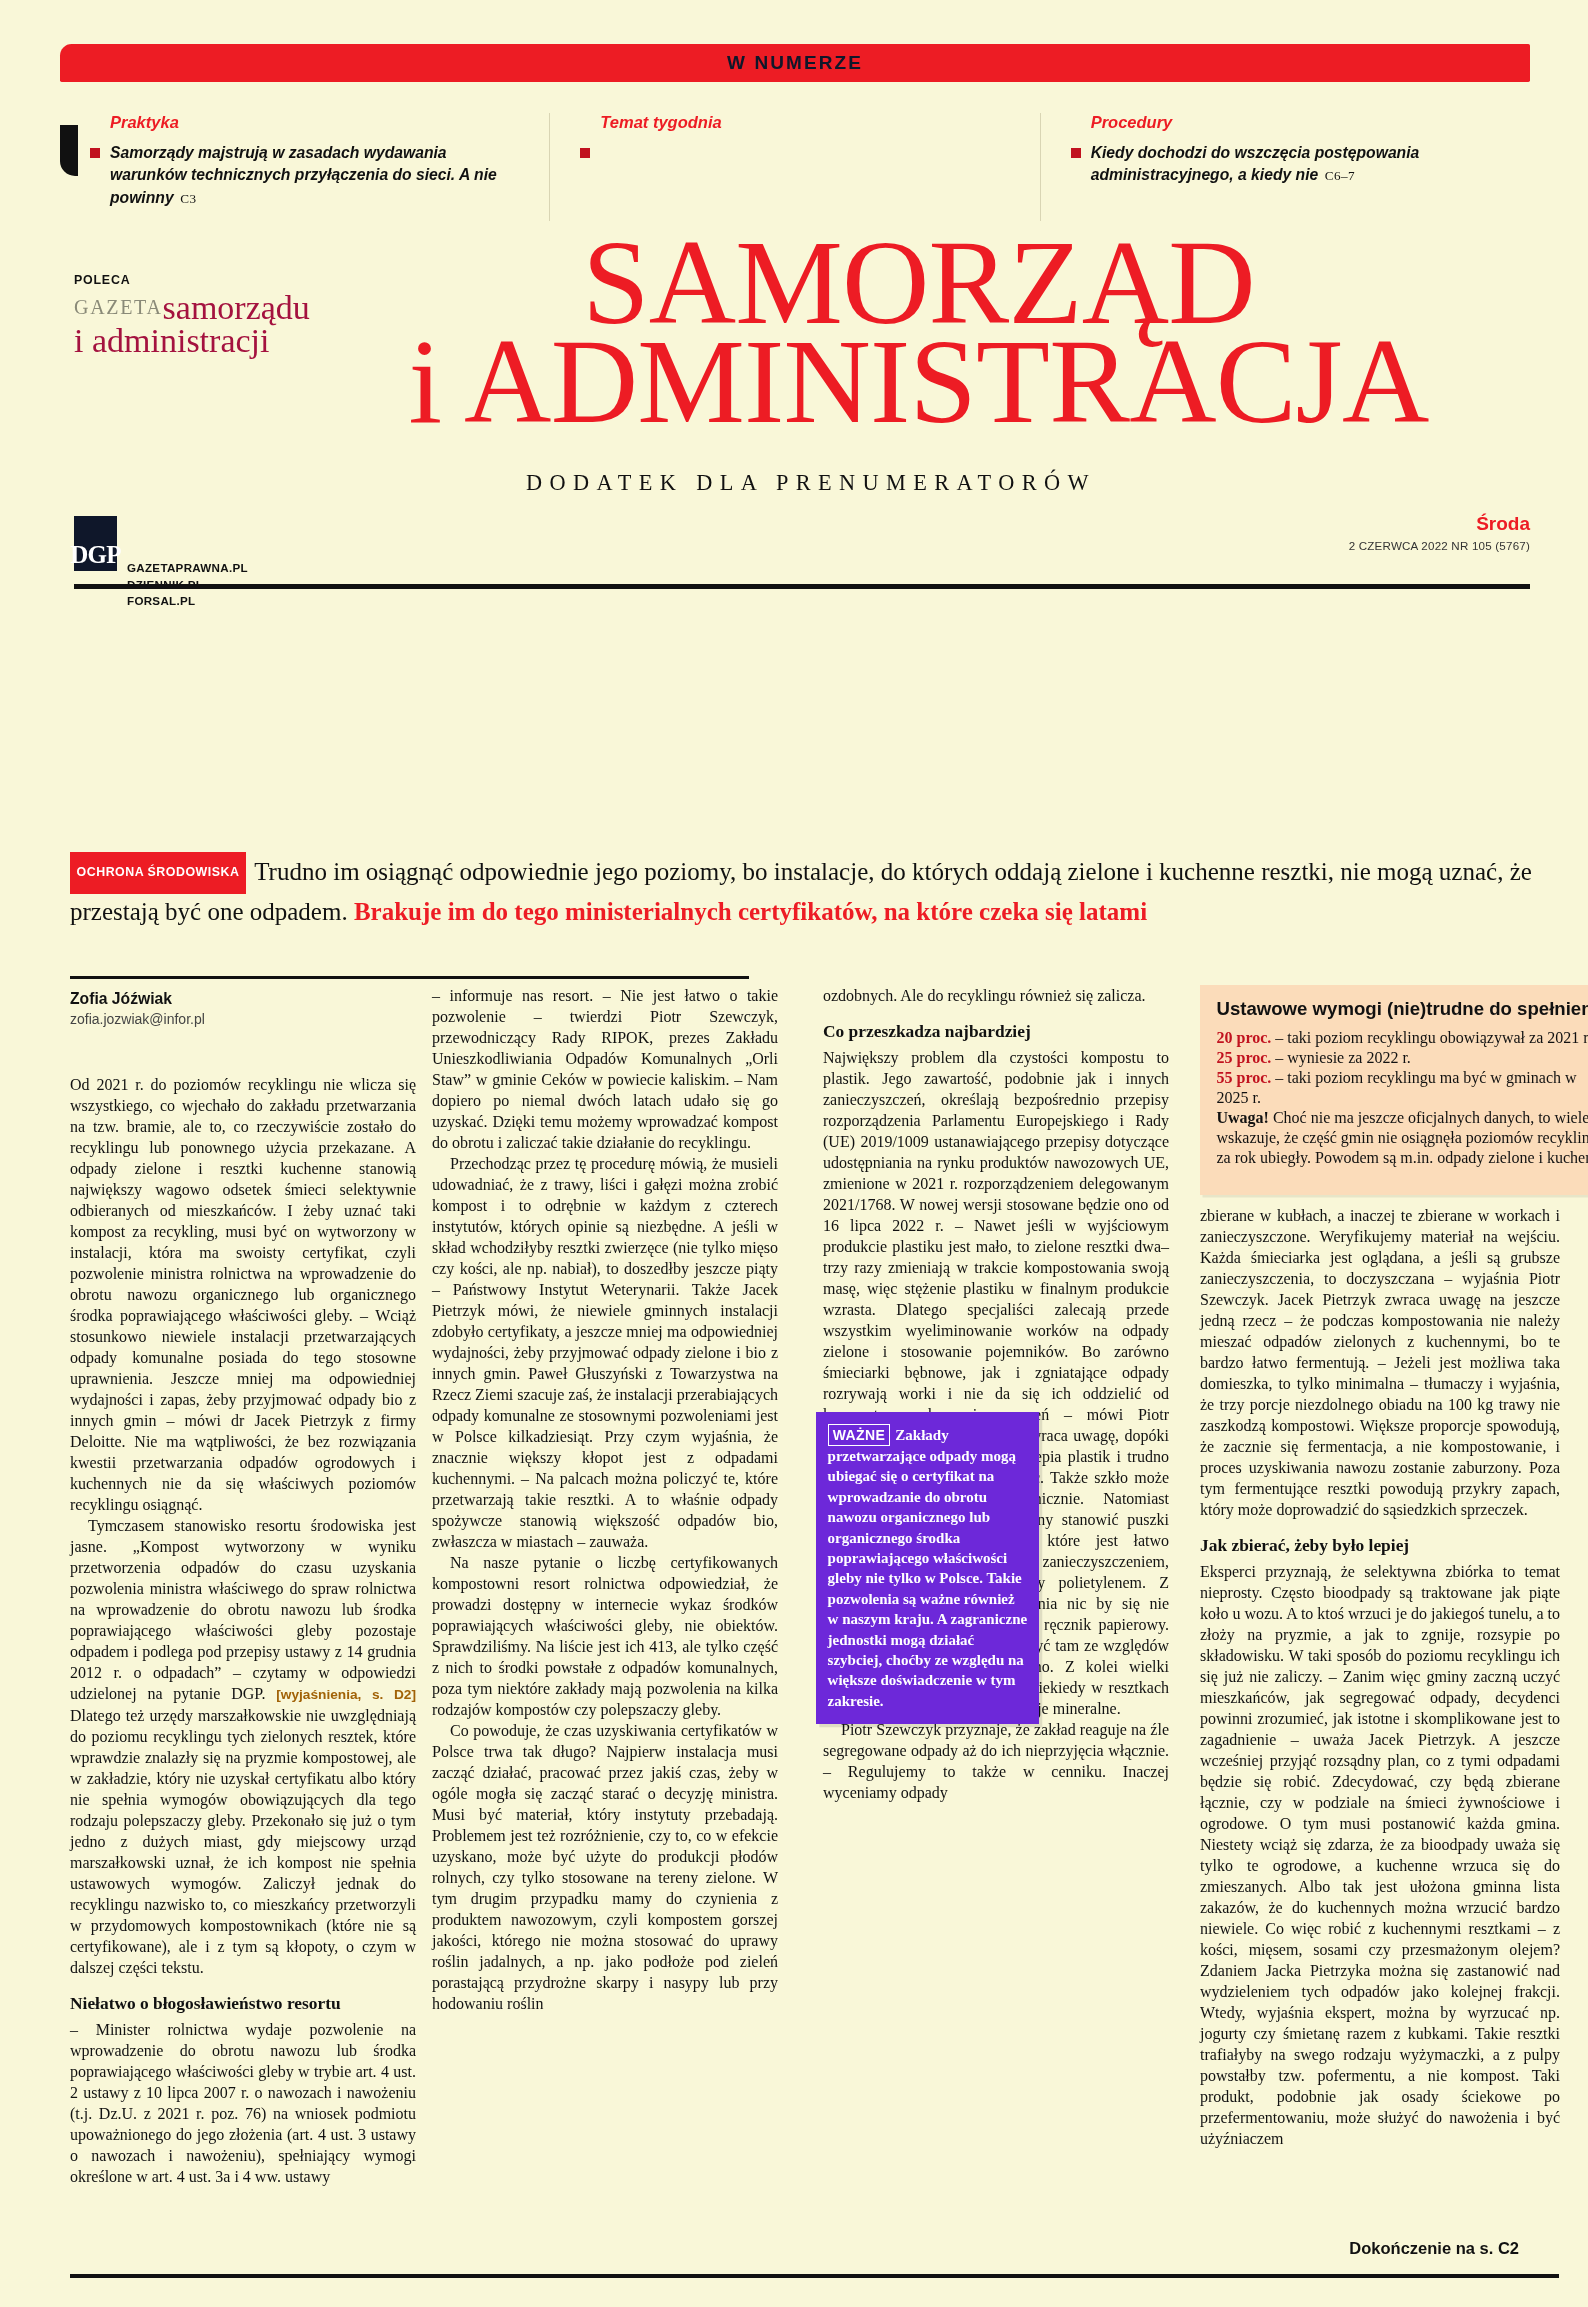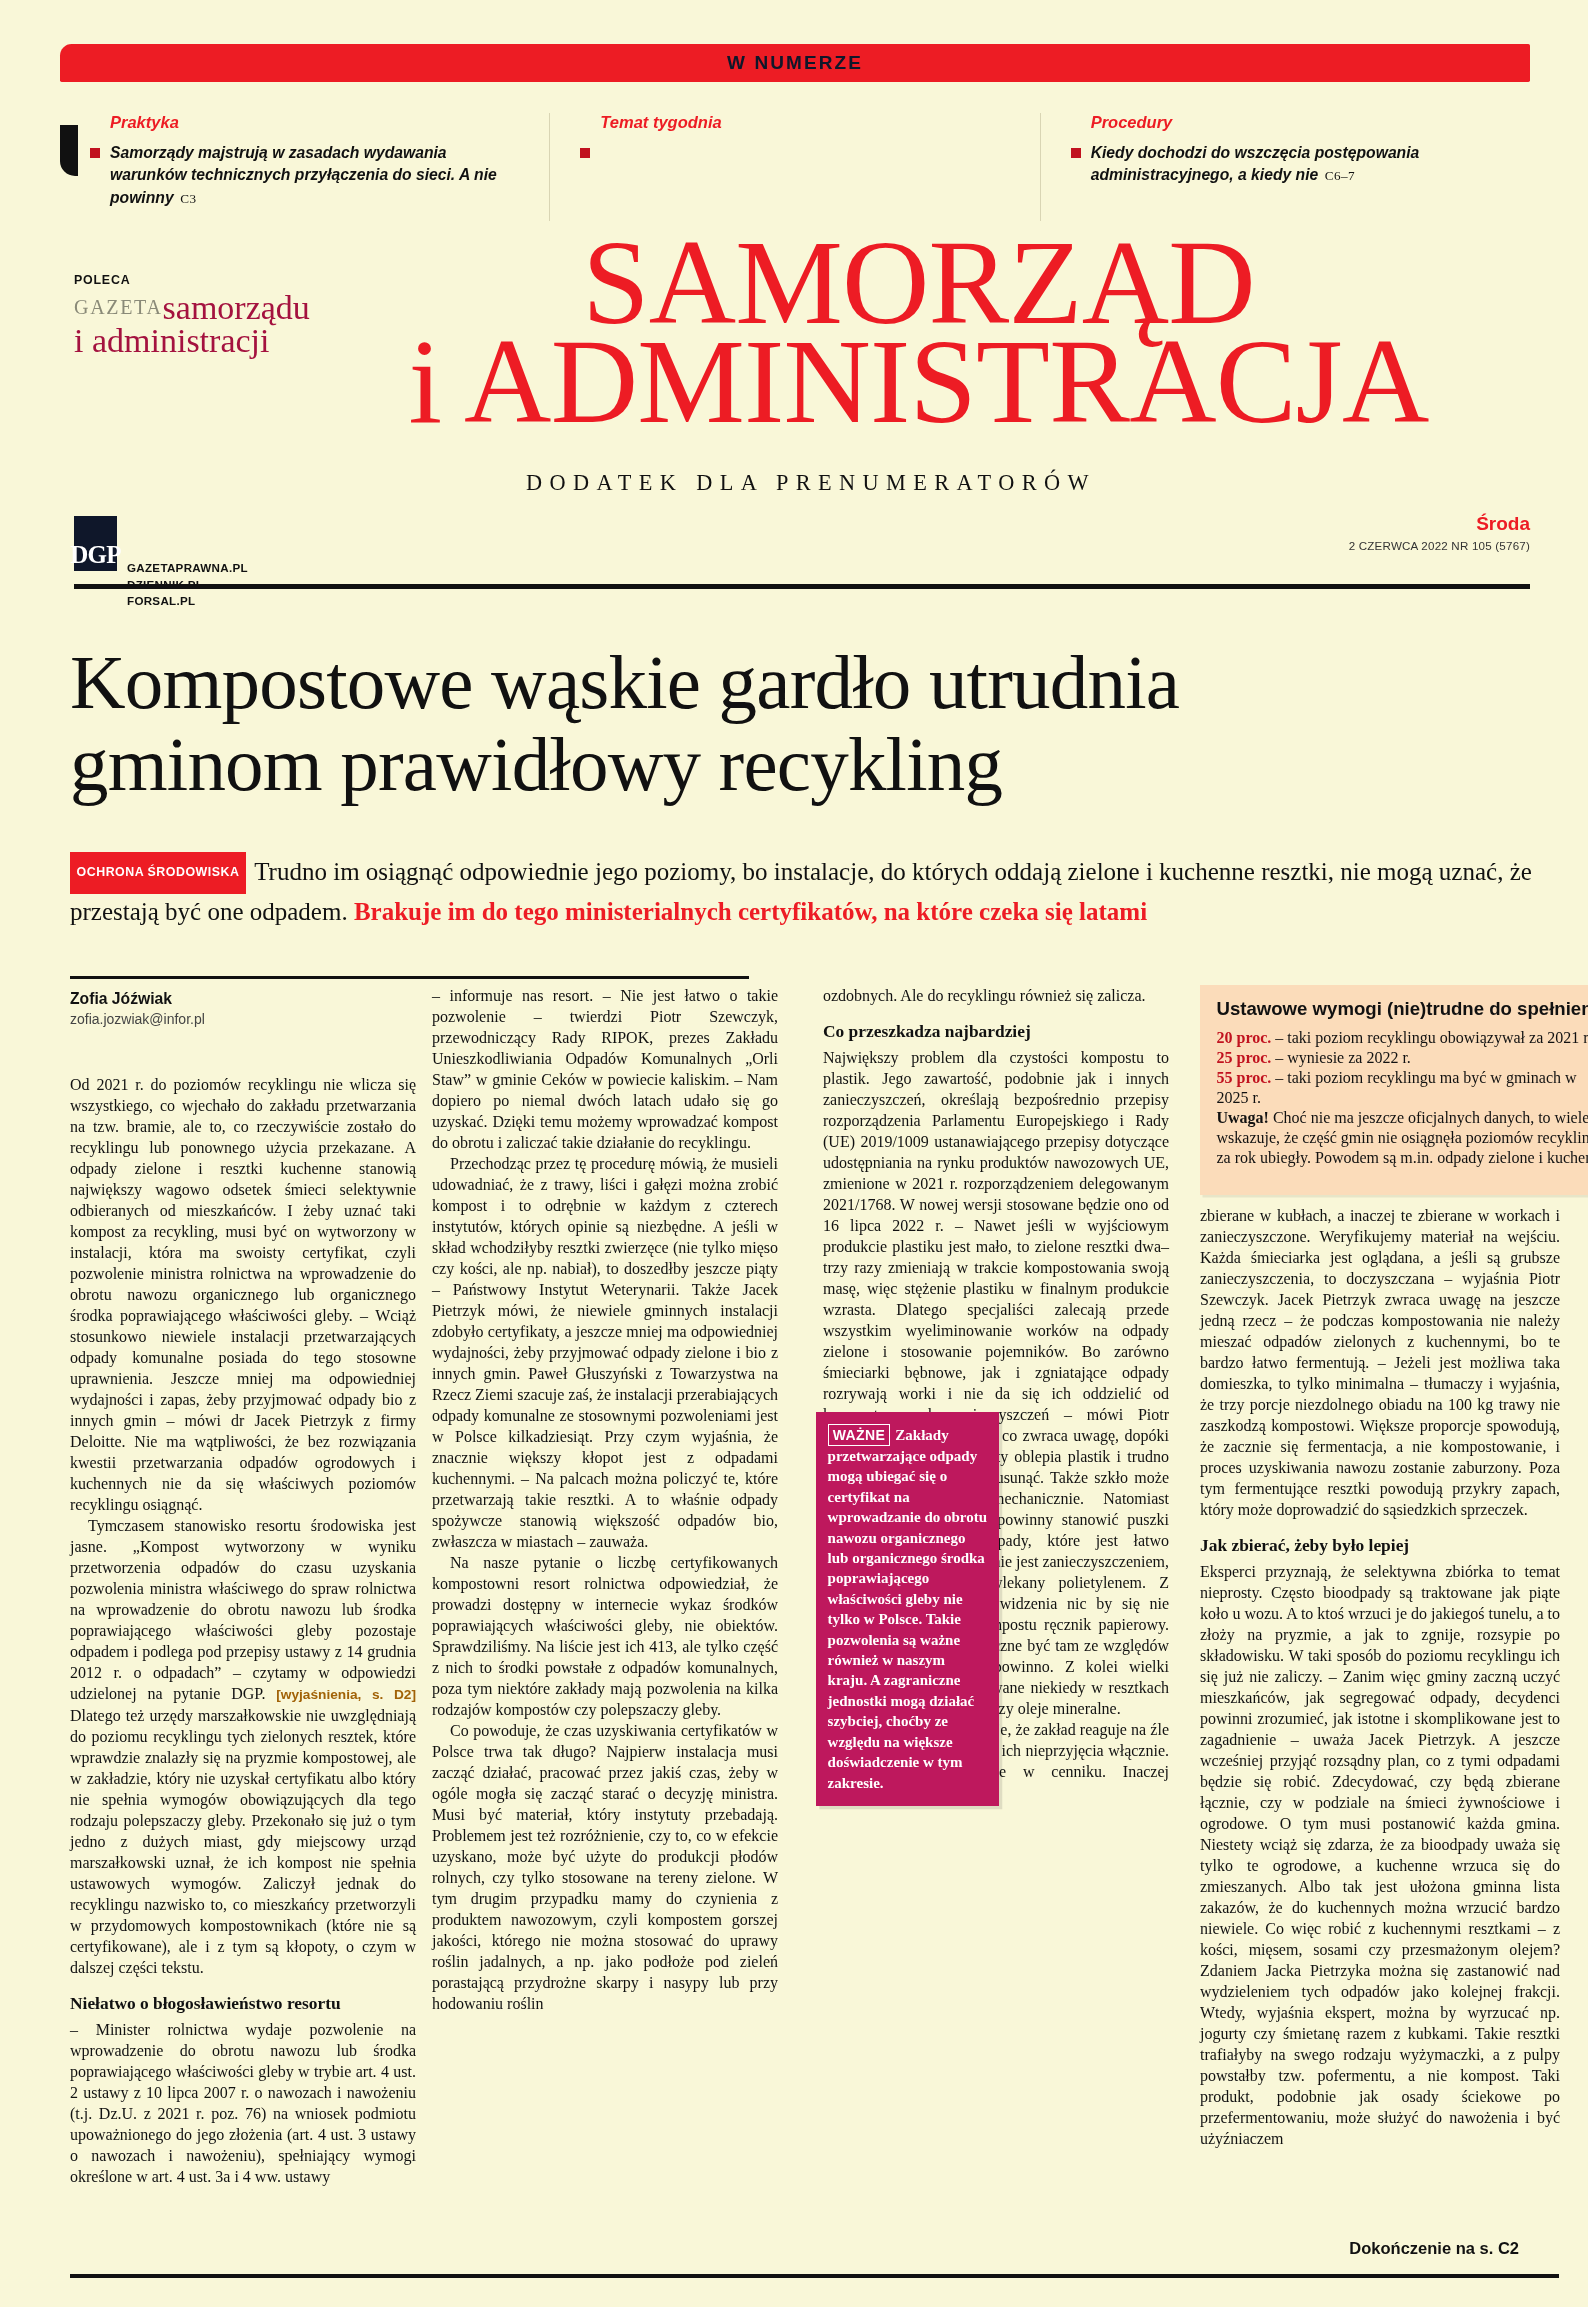--- a/index.html
+++ b/index.html
@@ -233,22 +233,22 @@
   }
   .statbox .pct{color:#c1121f;font-weight:bold;}
   .statbox .uwaga{font-weight:bold;}
   .statbox .cp{
     text-align:right;color:#c1121f;
     font-size:14px;margin-top:-18px;
   }
 
   
   .wazne{
-    position:absolute;left:746px;top:427px;width:183px;
-    background:#be185d;color:#fff;
+    position:absolute;left:746px;top:427px;width:223px;
+    background:#6d28d9;color:#fff;
     padding:11.6px 11.6px 13.2px 11.6px;
     box-sizing:border-box;
     font-family:"Liberation Serif", serif;
     font-weight:bold;
     font-size:15px;line-height:20.4px;
     box-shadow:3.3px 3.3px 0 rgba(0,0,0,.10);
     z-index:5;
   }
   .wazne .tag{
     display:inline-block;
@@ -323,24 +323,20 @@
         <div>FORSAL.PL</div>
       </div>
       <div class="daybox">
         <p class="dayname">Środa</p>
         <p class="dateline">2 CZERWCA 2022 NR 105 (5767)</p>
       </div>
     </div>
     <div class="rule-thick"></div>
   </div>
 
-  <div class="headline">
-    <span>Kompostowe wąskie gardło utrudnia</span>
-    <span class="hl2">gminom prawidłowy recykling</span>
-  </div>
 
   <div class="deck">
     <span class="badge">OCHRONA ŚRODOWISKA</span><span>Trudno im osiągnąć odpowiednie jego poziomy, bo instalacje, do których oddają zielone i kuchenne resztki, nie mogą uznać, że przestają być one odpadem.</span> <span class="deck-red">Brakuje im do tego ministerialnych certyfikatów, na które czeka się latami</span>
   </div>
 
   <div class="rule-thin"></div>
 
   <div class="byline">
     <p class="name">Zofia Jóźwiak</p>
     <p class="mail">zofia.jozwiak@infor.pl</p>

